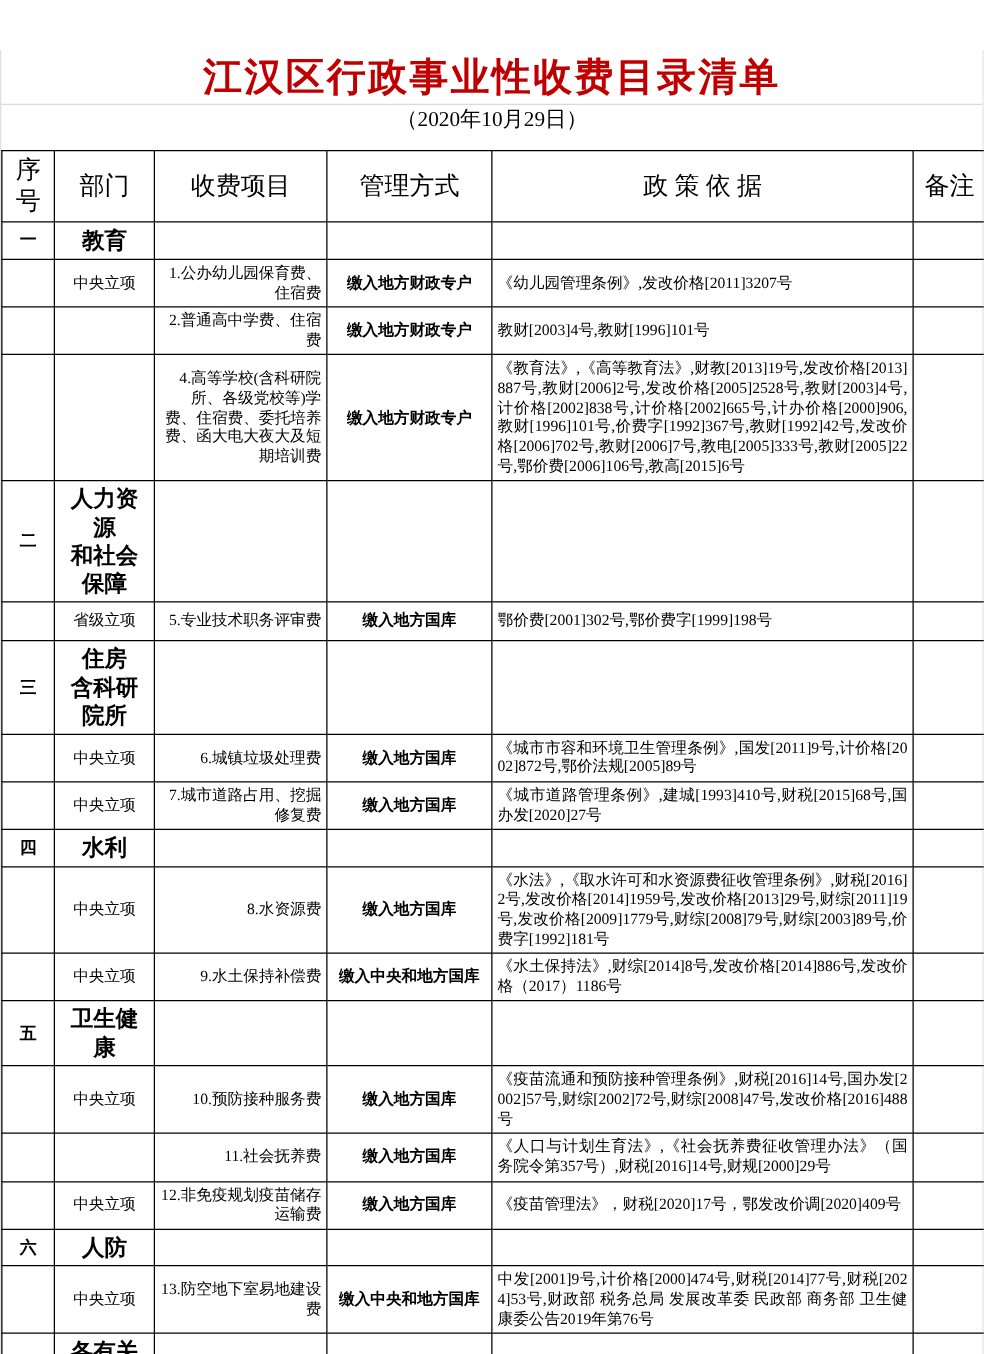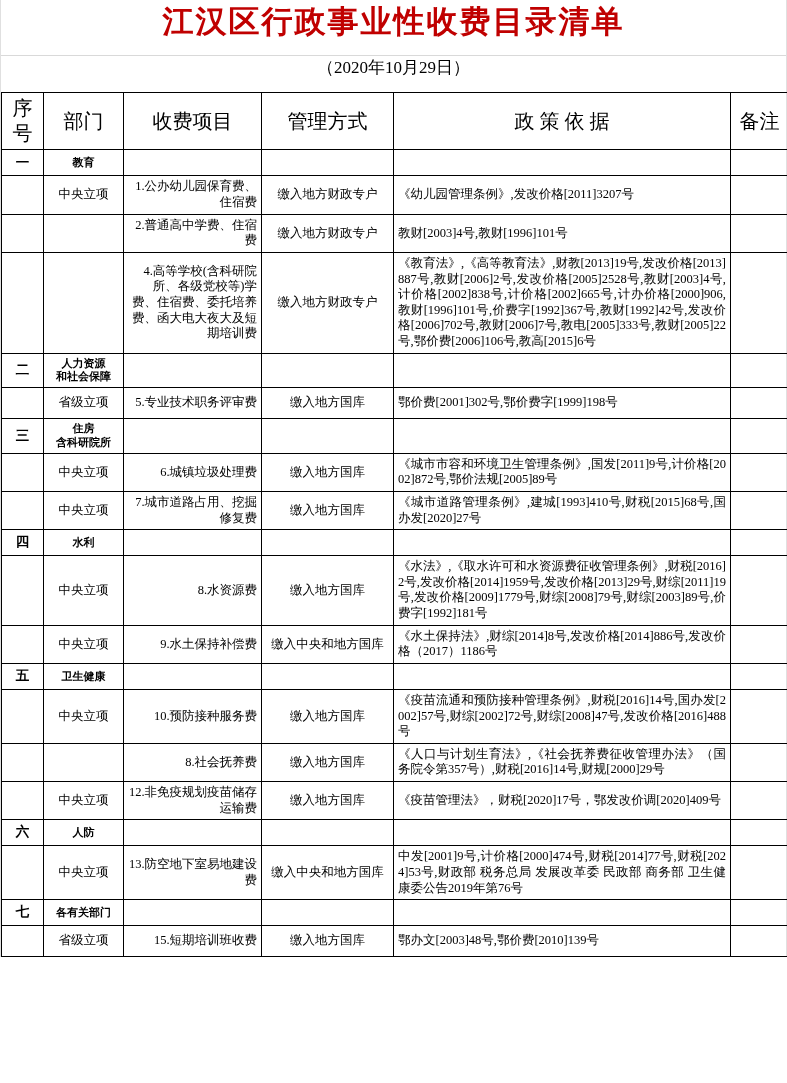--- a/index.html
+++ b/index.html
@@ -14,24 +14,25 @@
     width: 787px;
     box-sizing: border-box;
     border-left: 1px solid #e0e0e0;
     border-right: 1px solid #e0e0e0;
   }
   .doc-title {
     text-align: center;
     font-size: 31px;
     font-weight: bold;
     color: #c00000;
-    padding: 5px 0 16px 0;
+    padding: 5px 0 4px 0;
     border-bottom: 1px solid #d9d9d9;
     letter-spacing: 2px;
     line-height: 1.1;
+    margin-top: 40px;
   }
   .doc-subtitle {
     text-align: center;
     font-size: 17px;
     padding: 2px 0 14px 0;
     line-height: 1.2;
   }
   table.fee-table {
     width: 787px;
     border-collapse: collapse;
@@ -63,29 +64,29 @@
     text-align: center;
     font-weight: bold;
     font-family: "Liberation Sans", "DejaVu Sans", sans-serif;
     font-size: 13.5px;
   }
   td.c-dept {
     text-align: center;
     white-space: pre-line;
   }
   td.c-item { text-align: right; }
-  td.c-mgmt { text-align: center; }
+  td.c-mgmt { text-align: center; font-weight: bold; }
   td.c-policy {
     text-align: justify;
     padding: 3px 6px;
   }
   tr.sec td.c-dept {
     font-weight: bold;
     font-family: "Liberation Sans", "DejaVu Sans", sans-serif;
-    font-size: 11px;
+    font-size: 18px;
   }
   tr.sec td { height: 19px; }
   tr.item-row td { height: 24px; }
 </style>
 </head>
 <body>
 
 <div class="page">
 
   <div class="doc-title" style="color: rgb(192, 0, 0);">江汉区行政事业性收费目录清单</div>
@@ -222,21 +223,21 @@
         <td class="c-idx"></td>
         <td class="c-dept">中央立项</td>
         <td class="c-item">10.预防接种服务费</td>
         <td class="c-mgmt">缴入地方国库</td>
         <td class="c-policy">《疫苗流通和预防接种管理条例》,财税[2016]14号,国办发[2002]57号,财综[2002]72号,财综[2008]47号,发改价格[2016]488号</td>
         <td class="c-remark"></td>
       </tr>
       <tr class="item-row">
         <td class="c-idx"></td>
         <td class="c-dept"></td>
-        <td class="c-item">8.社会抚养费</td>
+        <td class="c-item">11.社会抚养费</td>
         <td class="c-mgmt">缴入地方国库</td>
         <td class="c-policy">《人口与计划生育法》,《社会抚养费征收管理办法》（国务院令第357号）,财税[2016]14号,财规[2000]29号</td>
         <td class="c-remark"></td>
       </tr>
       <tr class="item-row">
         <td class="c-idx"></td>
         <td class="c-dept">中央立项</td>
         <td class="c-item">12.非免疫规划疫苗储存运输费</td>
         <td class="c-mgmt">缴入地方国库</td>
         <td class="c-policy">《疫苗管理法》，财税[2020]17号，鄂发改价调[2020]409号</td>

